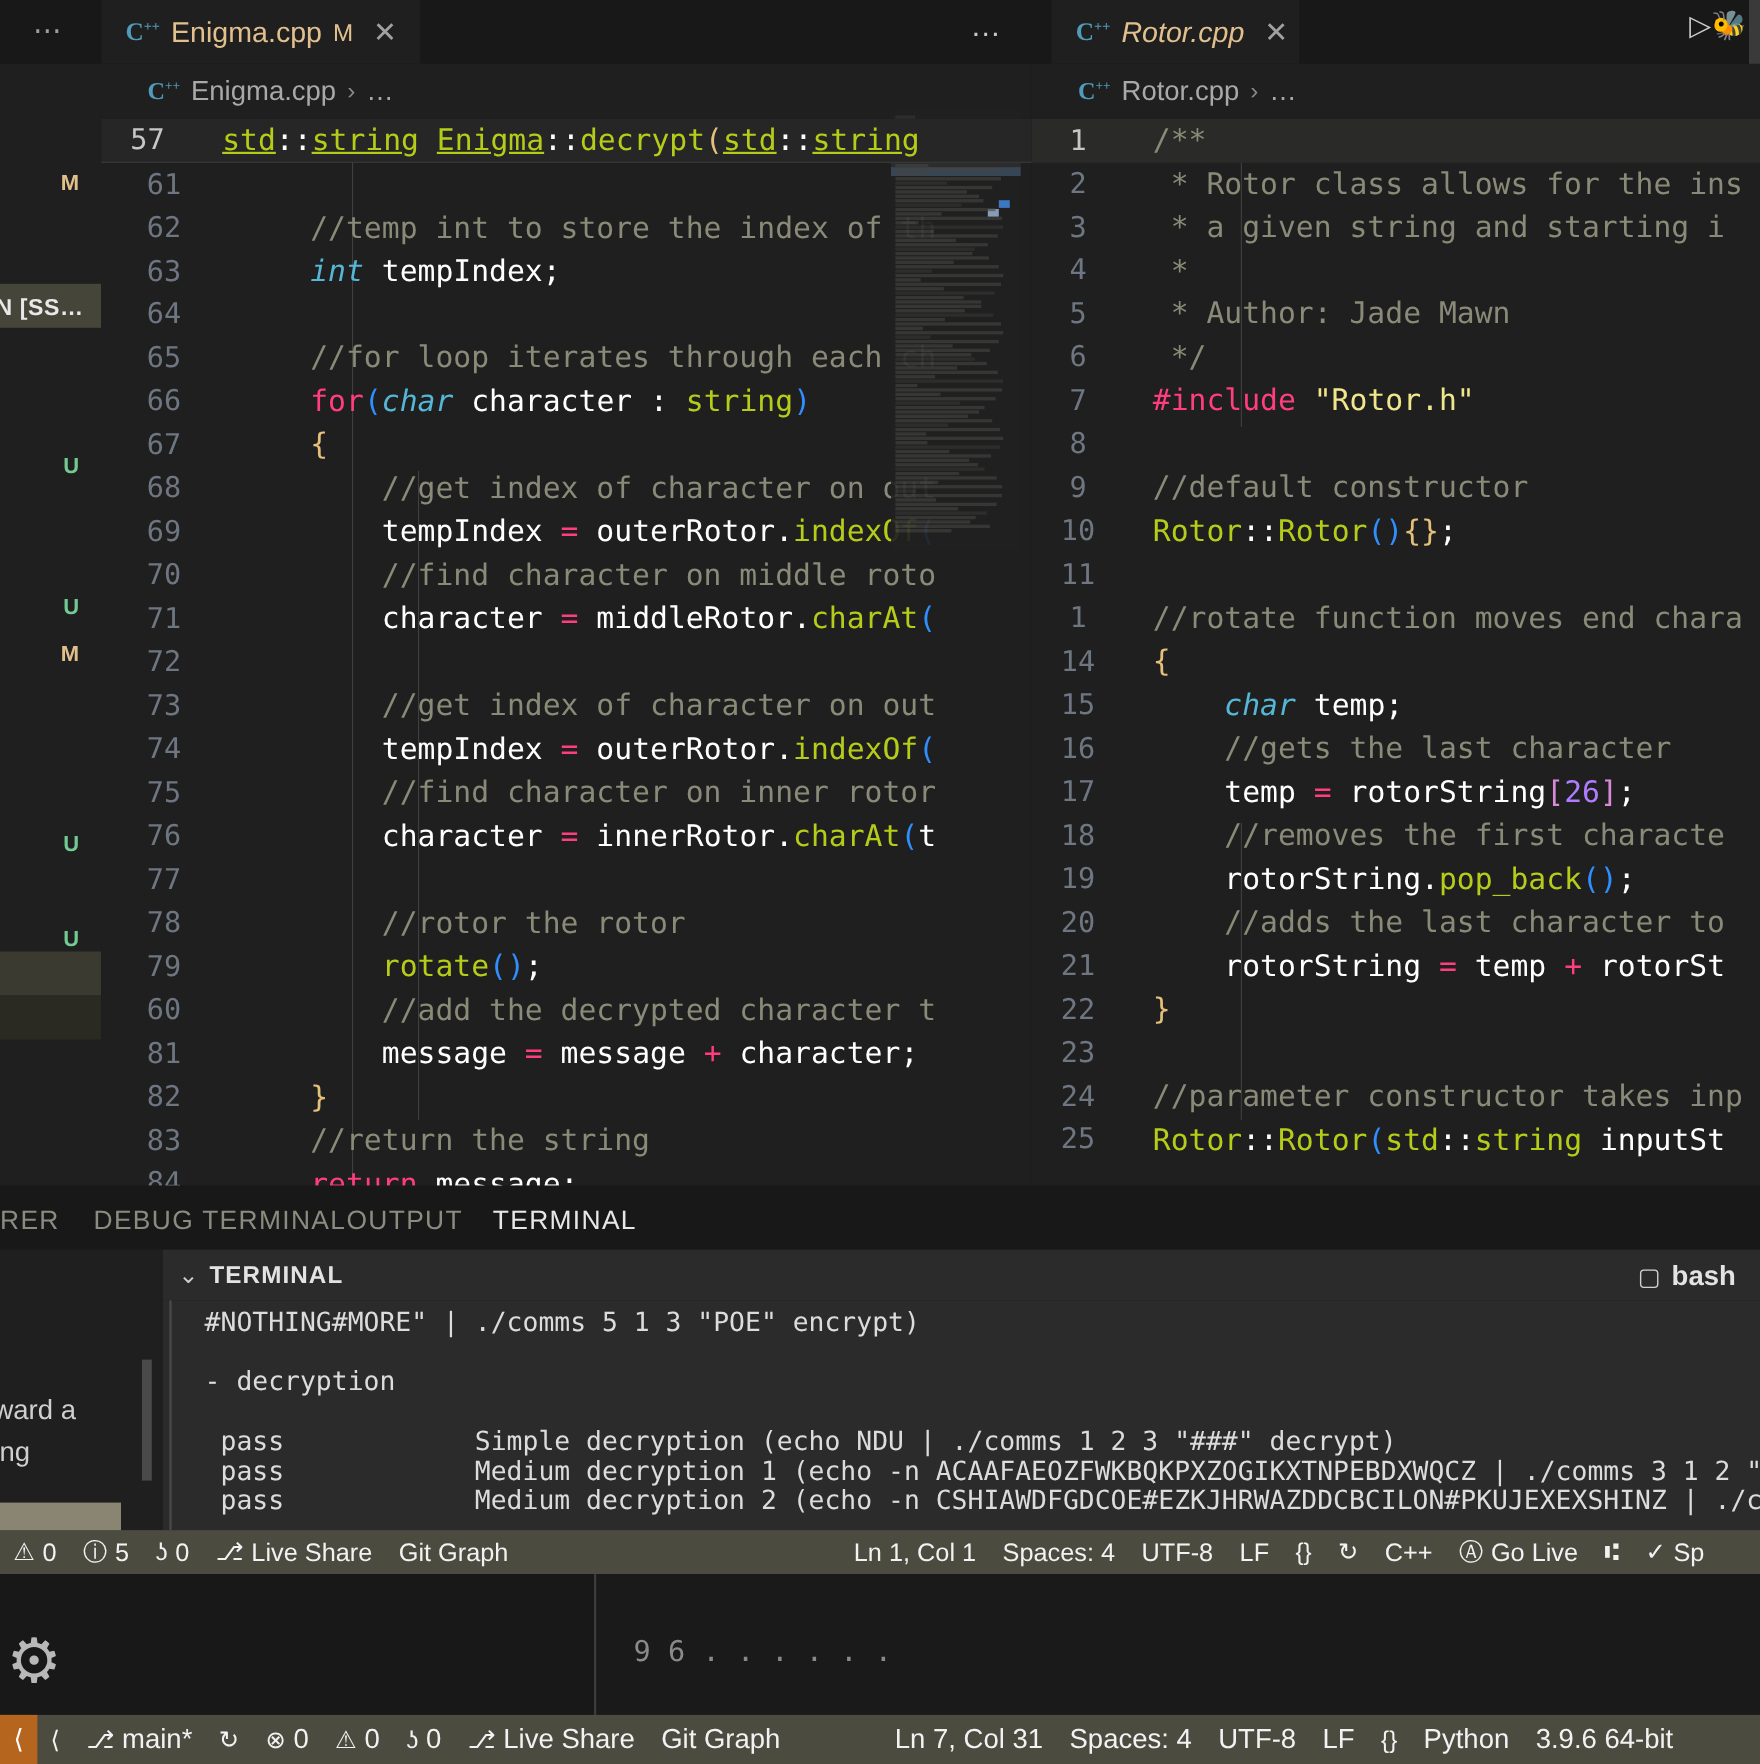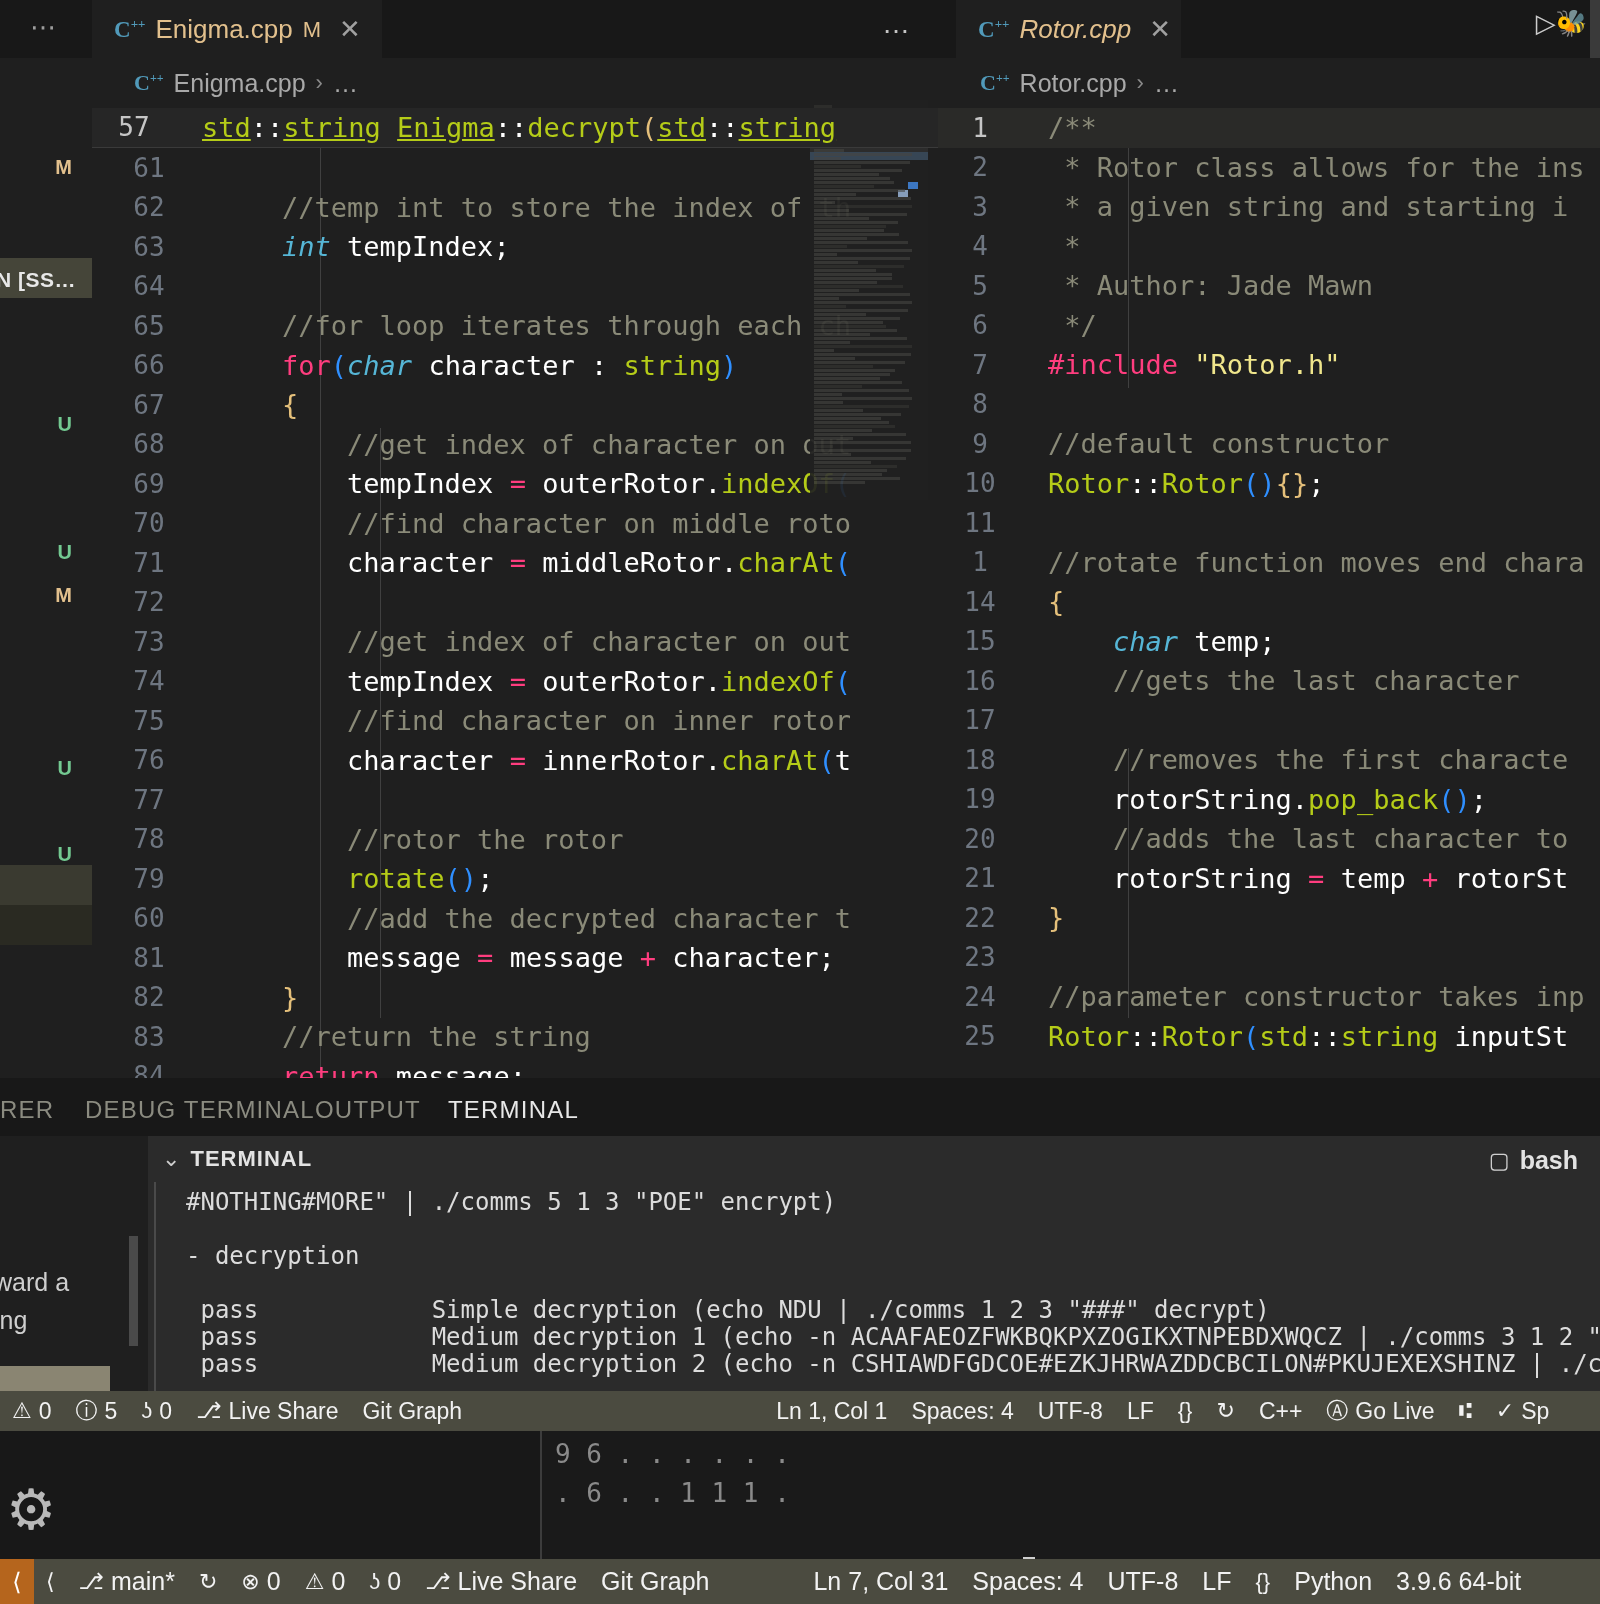--- a/index.html
+++ b/index.html
@@ -105,21 +105,21 @@
                 display: flex; align-items: center; color: #f2f2f2; font-size: 23px; white-space: nowrap; }
   .sb-item { display: flex; align-items: center; gap: 7px; padding: 0 12px; }
   .sb-glyph { font-size: 22px; }
 
   
   .bottom-win { position: absolute; left: 0; top: 1431px; width: 1600px; height: 173px; background: #181818; }
   .bw-left { position: absolute; left: 0; top: 0; width: 540px; bottom: 0; background: #181818; }
   .bw-gear { position: absolute; left: 6px; top: 46px; color: #b8b8b8; font-size: 56px; }
   .bw-term { position: absolute; left: 540px; top: 0; right: 0; bottom: 40px; background: #1a1a1a; }
   .bw-divider { position: absolute; left: 0; top: 0; bottom: 0; width: 2px; background: #3c3c3c; }
-  .bw-line { height: 39px; white-space: pre; font-family: "DejaVu Sans Mono", monospace; font-size: 26px; color: #8a8a8a; padding-left: 15px; }
+  .bw-line { height: 39px; white-space: pre; font-family: "DejaVu Sans Mono", monospace; font-size: 26px; color: #8a8a8a; padding-left: 36px; margin-top: 48px; }
   .bw-prompt { white-space: pre; font-family: "DejaVu Sans Mono", monospace; font-size: 26px; color: #d8d8d8; padding-left: 12px; display: flex; align-items: center; gap: 10px; }
   .bw-circle { display: inline-block; width: 13px; height: 13px; border: 2px solid #808080; border-radius: 50%; }
   .bw-cursor { display: inline-block; width: 12px; height: 26px; border: 2px solid #cfcfcf; }
 
   .statusbar2 { position: absolute; left: 0; bottom: 0; width: 1600px; height: 45px; background: #4b4b40;
                 display: flex; align-items: center; color: #f2f2f2; font-size: 25px; white-space: nowrap; }
   .sb2-orange { position: absolute; left: 0; top: 0; width: 34px; height: 45px; background: #b5651d; display: flex; align-items: center; justify-content: center; color: #fff; font-size: 24px; }
 
   .scrollbar-right { position: absolute; right: 0; top: 0; width: 10px; height: 58px; background: #3a3a3a; }
 </style>
@@ -349,21 +349,21 @@
             <div class="code-line"><span class="ln">6</span><span class="ct"><span class="c-cmt"> */</span></span></div>
             <div class="code-line"><span class="ln">7</span><span class="ct"><span class="c-kw">#include</span> <span class="c-str">"Rotor.h"</span></span></div>
             <div class="code-line"><span class="ln">8</span><span class="ct"></span></div>
             <div class="code-line"><span class="ln">9</span><span class="ct"><span class="c-cmt">//default constructor</span></span></div>
             <div class="code-line"><span class="ln">10</span><span class="ct"><span class="c-fn">Rotor</span><span class="c-var">:</span><span class="c-var">:</span><span class="c-fn">Rotor</span><span class="c-par">(</span><span class="c-par">)</span><span class="c-brc2">{</span><span class="c-brc2">}</span><span class="c-var">;</span></span></div>
             <div class="code-line"><span class="ln">11</span><span class="ct"></span></div>
             <div class="code-line"><span class="ln">1</span><span class="ct"><span class="c-cmt">//rotate function moves end chara</span></span></div>
             <div class="code-line"><span class="ln">14</span><span class="ct"><span class="c-brc2">{</span></span></div>
             <div class="code-line"><span class="ln">15</span><span class="ct">    <span class="c-typ">char</span> <span class="c-var">temp</span><span class="c-var">;</span></span></div>
             <div class="code-line"><span class="ln">16</span><span class="ct"><span class="c-cmt">    //gets the last character</span></span></div>
-            <div class="code-line"><span class="ln">17</span></div>
+            <div class="code-line"><span class="ln">17</span><span class="ct">    <span class="c-var">temp</span> <span class="c-op">=</span> <span class="c-var">rotorString</span><span class="c-brc">[</span><span class="c-num">26</span><span class="c-brc">]</span><span class="c-var">;</span></span></div>
             <div class="code-line"><span class="ln">18</span><span class="ct"><span class="c-cmt">    //removes the first characte</span></span></div>
             <div class="code-line"><span class="ln">19</span><span class="ct">    <span class="c-var">rotorString</span><span class="c-var">.</span><span class="c-fn">pop_back</span><span class="c-par">(</span><span class="c-par">)</span><span class="c-var">;</span></span></div>
             <div class="code-line"><span class="ln">20</span><span class="ct"><span class="c-cmt">    //adds the last character to</span></span></div>
             <div class="code-line"><span class="ln">21</span><span class="ct">    <span class="c-var">rotorString</span> <span class="c-op">=</span> <span class="c-var">temp</span> <span class="c-op">+</span> <span class="c-var">rotorSt</span></span></div>
             <div class="code-line"><span class="ln">22</span><span class="ct"><span class="c-brc2">}</span></span></div>
             <div class="code-line"><span class="ln">23</span><span class="ct"></span></div>
             <div class="code-line"><span class="ln">24</span><span class="ct"><span class="c-cmt">//parameter constructor takes inp</span></span></div>
             <div class="code-line"><span class="ln">25</span><span class="ct"><span class="c-fn">Rotor</span><span class="c-var">:</span><span class="c-var">:</span><span class="c-fn">Rotor</span><span class="c-par">(</span><span class="c-fn">std</span><span class="c-var">:</span><span class="c-var">:</span><span class="c-fn">string</span> <span class="c-var">inputSt</span></span></div>
           </div>
       </div>

